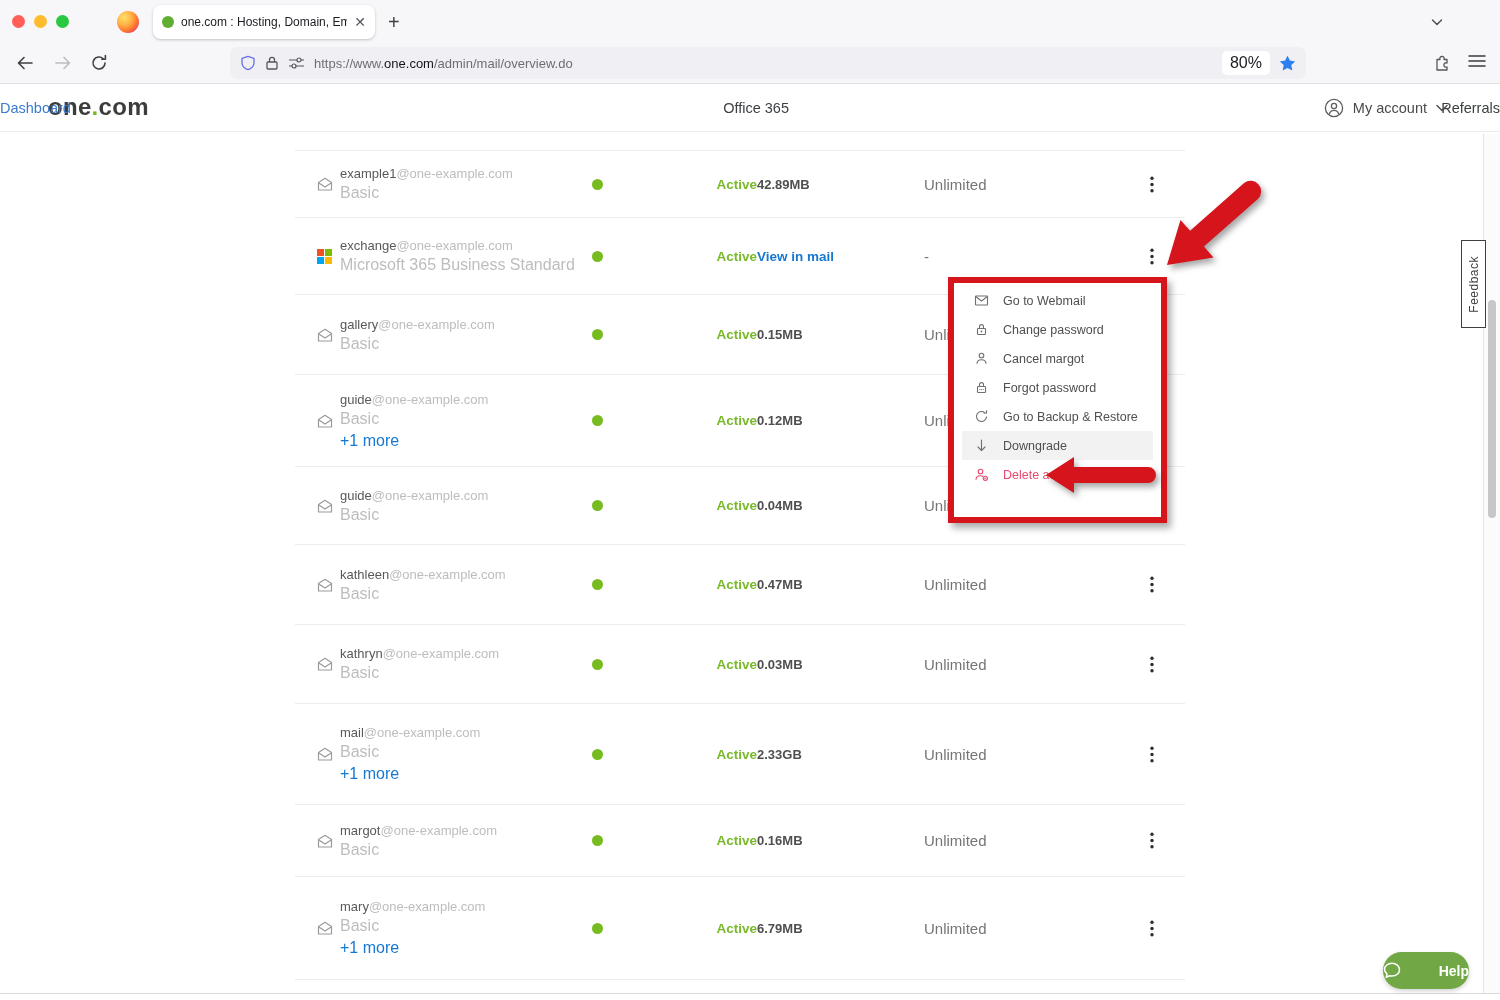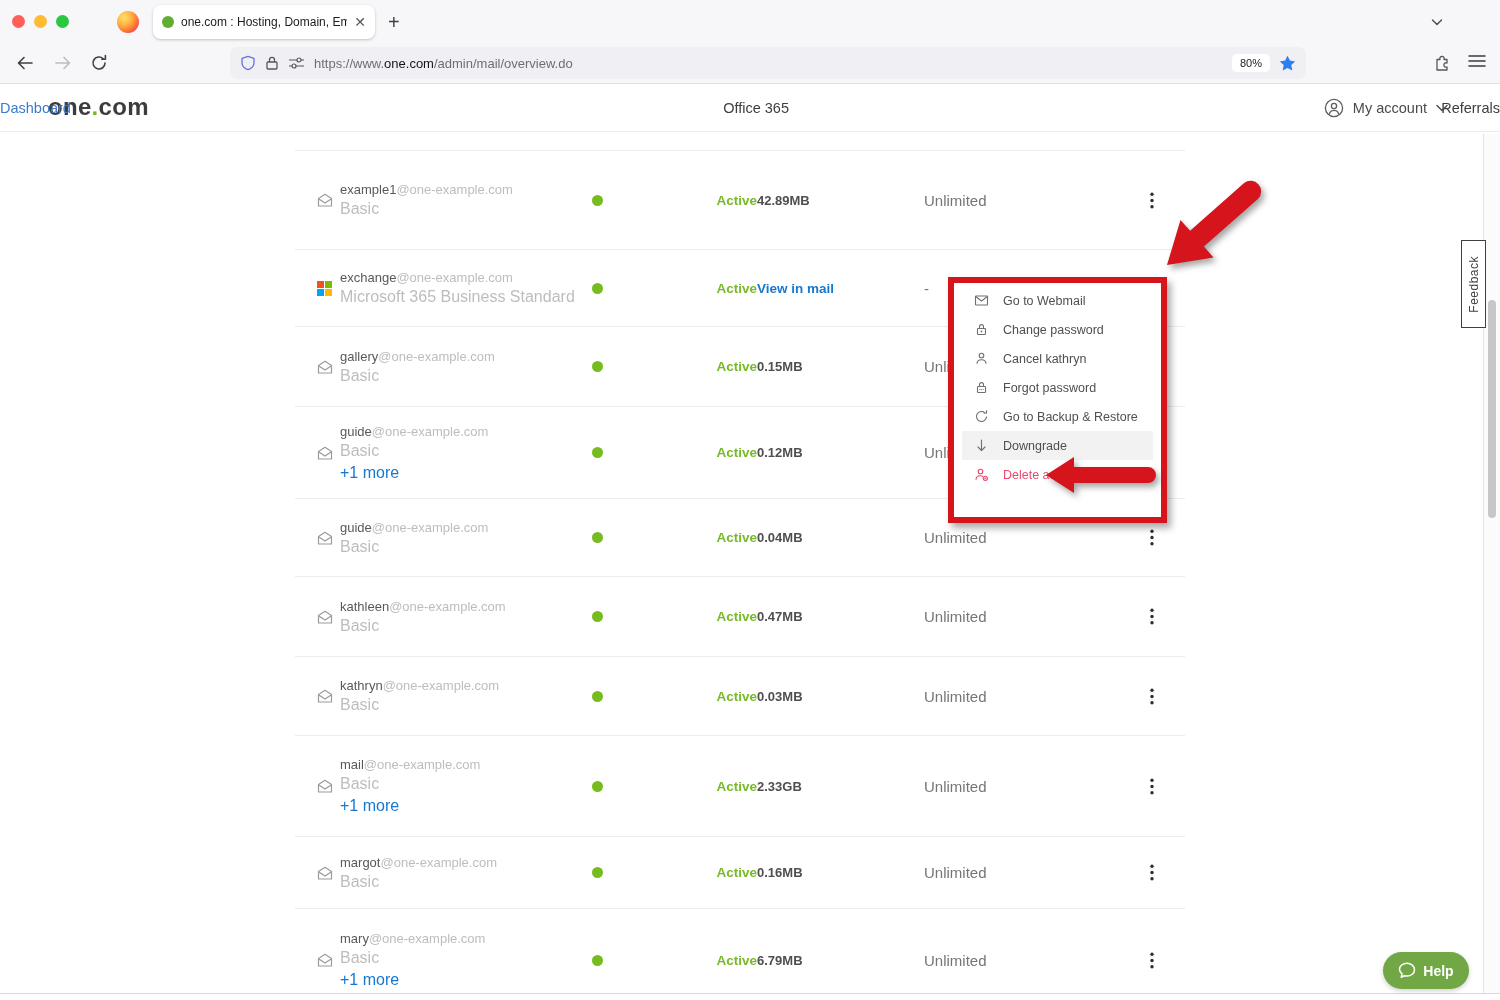--- a/index.html
+++ b/index.html
@@ -21,21 +21,21 @@
   .tabtitle { font-size:12px; color:#1b1b21; white-space:nowrap; overflow:hidden; flex:1; }
   .tabclose { color:#57575f; font-size:14px; line-height:1; flex:0 0 auto; }
   .newtab { position:absolute; left:388px; top:12px; font-size:20px; color:#3f3f45; line-height:20px; }
   .tabchev { position:absolute; left:1430px; top:15px; }
   .toolbar { position:relative; height:40px; }
   .navbtn { position:absolute; top:11px; }
   .urlbar { position:absolute; left:230px; top:4px; width:1076px; height:32px; background:#f0f0f4;
     border-radius:8px; display:flex; align-items:center; padding:0 10px; gap:9px; }
   .urltext { font-size:13px; color:#6d6d75; flex:1; white-space:nowrap; overflow:hidden; }
   .urltext .dom { color:#15141a; }
-  .zoombadge { background:#fff; border-radius:5px; padding:3px 8px; font-size:11px; color:#1b1b21; }
+  .zoombadge { background:#fff; border-radius:5px; padding:3px 8px; font-size:16px; color:#1b1b21; }
   .toolicon-right { position:absolute; top:10px; }
 
   
   .sitehead { position:relative; height:48px; background:#fff; border-bottom:1px solid #ebebeb; }
   .logo { position:absolute; left:48px; top:9px; font-size:24px; font-weight:800; color:#3c3c3c; letter-spacing:.3px; }
   .logo .dot { color:#76bc21; }
   .mainnav { position:absolute; left:0; right:0; top:0; height:48px; display:flex; justify-content:space-between;
     align-items:center; gap:36px; }
   .mainnav .nav-item { font-size:14.5px; color:#3d4043; cursor:pointer; }
   .mainnav .nav-item.active { color:#3a7bd0; }
@@ -74,21 +74,21 @@
 
   
   .feedback { position:absolute; left:1461px; top:240px; width:25px; height:88px; background:#fff;
     border:1px solid #3f3f3f; display:flex; align-items:center; justify-content:center; z-index:30; }
   .feedback span { writing-mode:vertical-rl; transform:rotate(180deg); font-size:12px; color:#3f3f3f; letter-spacing:.5px; }
   .scrolltrack { position:absolute; left:1483px; top:134px; width:17px; height:859px; background:#fbfbfc;
     border-left:1px solid #e3e3e5; }
   .scrollthumb { position:absolute; left:4px; top:166px; width:8px; height:218px; border-radius:4px; background:#c7c7c9; }
   .winline { position:absolute; left:0; top:993px; width:1500px; height:1px; background:#dadada; }
   .helpbtn { position:absolute; left:1383px; top:952px; width:86px; height:37px; border-radius:19px;
-    background:#71a845; display:flex; align-items:center; justify-content:center; gap:7px; cursor:pointer;
+    background:#71a845; display:flex; align-items:center; justify-content:space-between; gap:7px; cursor:pointer;
     box-shadow:0 2px 5px rgba(0,0,0,.18); z-index:30; }
   .helpbtn span { color:#fff; font-size:14px; font-weight:700; }
 </style>
 </head>
 <body>
 
 <div class="chrome">
   <div class="tabstrip">
     <div class="lights">
       <div class="light l-red"></div>
@@ -172,21 +172,21 @@
       </svg>
     <span class="lbl">My account</span>
     <svg width="12" height="8" viewBox="0 0 12 8">
         <path d="M1 1.5 L6 6.5 L11 1.5" stroke="#4a4a4a" stroke-width="1.4" fill="none" stroke-linecap="round"></path>
       </svg>
   </div>
 </div>
 
 <div class="content">
 
-  <div class="row" style="height:100px">
+  <div class="row" style="height:68px">
     <div class="c-ic">
         <svg width="16" height="14" viewBox="0 0 16 14">
           <path d="M1.5 5.5 L8 1.3 L14.5 5.5 V13 H1.5 Z" stroke="#9b9b9b" stroke-width="1.2" fill="none" stroke-linejoin="round"></path>
           <path d="M1.5 5.8 L8 10 L14.5 5.8" stroke="#9b9b9b" stroke-width="1.2" fill="none"></path>
         </svg>
       </div>
     <div class="c-nm">
         <div class="email"><span>example1</span><span class="g">@one-example.com</span></div>
         <div class="plan">Basic</div>
       </div>
@@ -461,21 +461,21 @@
           <path d="M5.5 6.5 V4.6 a2 2 0 0 1 4 0 V6.5" stroke="#6f6f6f" stroke-width="1.1" fill="none"></path>
           <circle cx="7.5" cy="9.5" r="0.9" fill="#6f6f6f"></circle>
         </svg>
       <span class="milbl">Change password</span>
     </div>
     <div class="mi">
       <svg width="15" height="15" viewBox="0 0 15 15">
           <circle cx="7.5" cy="4.5" r="2.3" stroke="#6f6f6f" stroke-width="1.1" fill="none"></circle>
           <path d="M3 12.8 c0-2.6 2-4 4.5-4 s4.5 1.4 4.5 4" stroke="#6f6f6f" stroke-width="1.1" fill="none"></path>
         </svg>
-      <span class="milbl">Cancel kathryn</span>
+      <span class="milbl">Cancel margot</span>
     </div>
     <div class="mi">
       <svg width="15" height="15" viewBox="0 0 15 15">
           <rect x="3.5" y="6.5" width="8" height="6" rx="0.8" stroke="#6f6f6f" stroke-width="1.1" fill="none"></rect>
           <path d="M5.5 6.5 V4.6 a2 2 0 0 1 4 0 V6.5" stroke="#6f6f6f" stroke-width="1.1" fill="none"></path>
           <circle cx="5.8" cy="9.5" r="0.6" fill="#6f6f6f"></circle>
           <circle cx="7.5" cy="9.5" r="0.6" fill="#6f6f6f"></circle>
           <circle cx="9.2" cy="9.5" r="0.6" fill="#6f6f6f"></circle>
         </svg>
       <span class="milbl">Forgot password</span>

